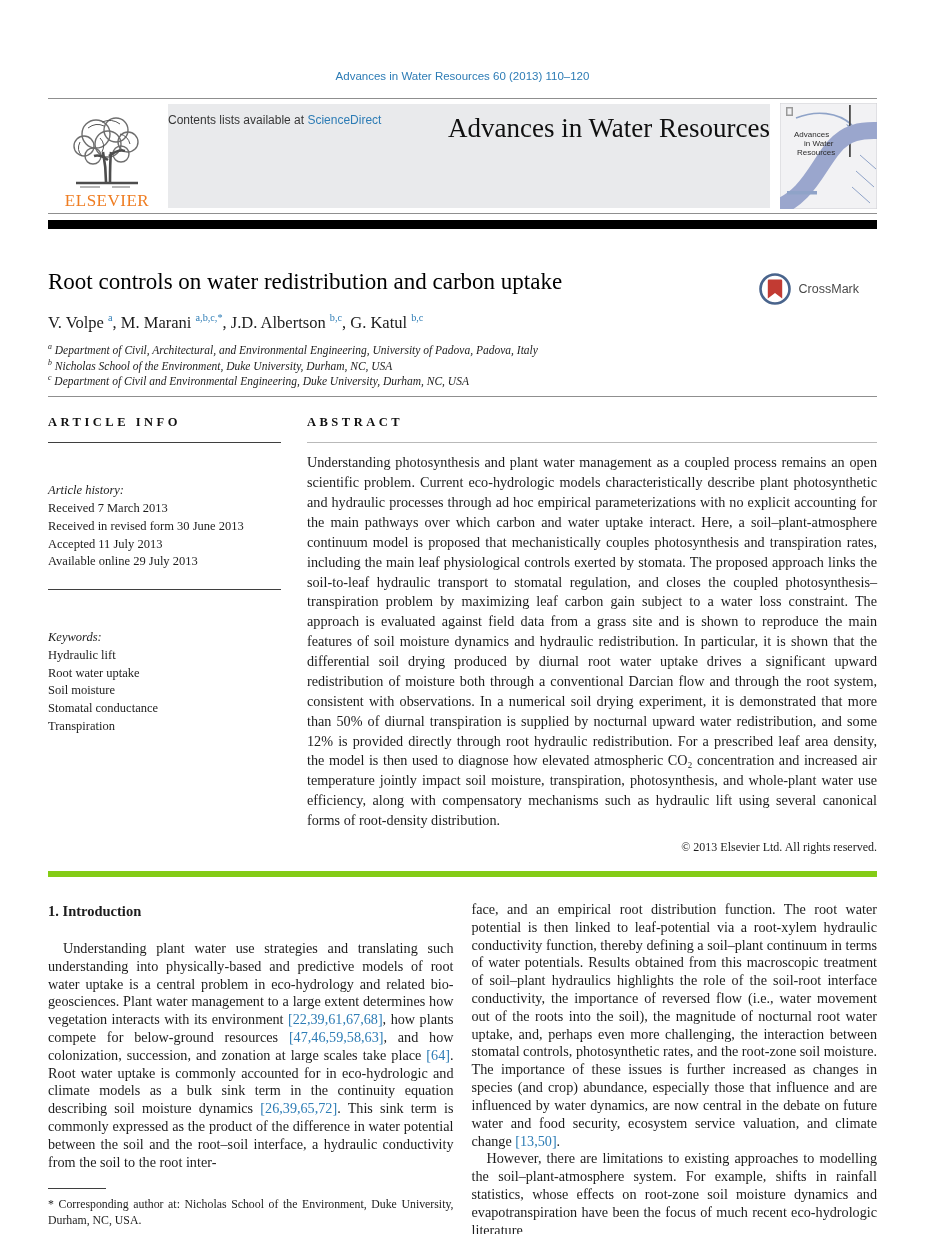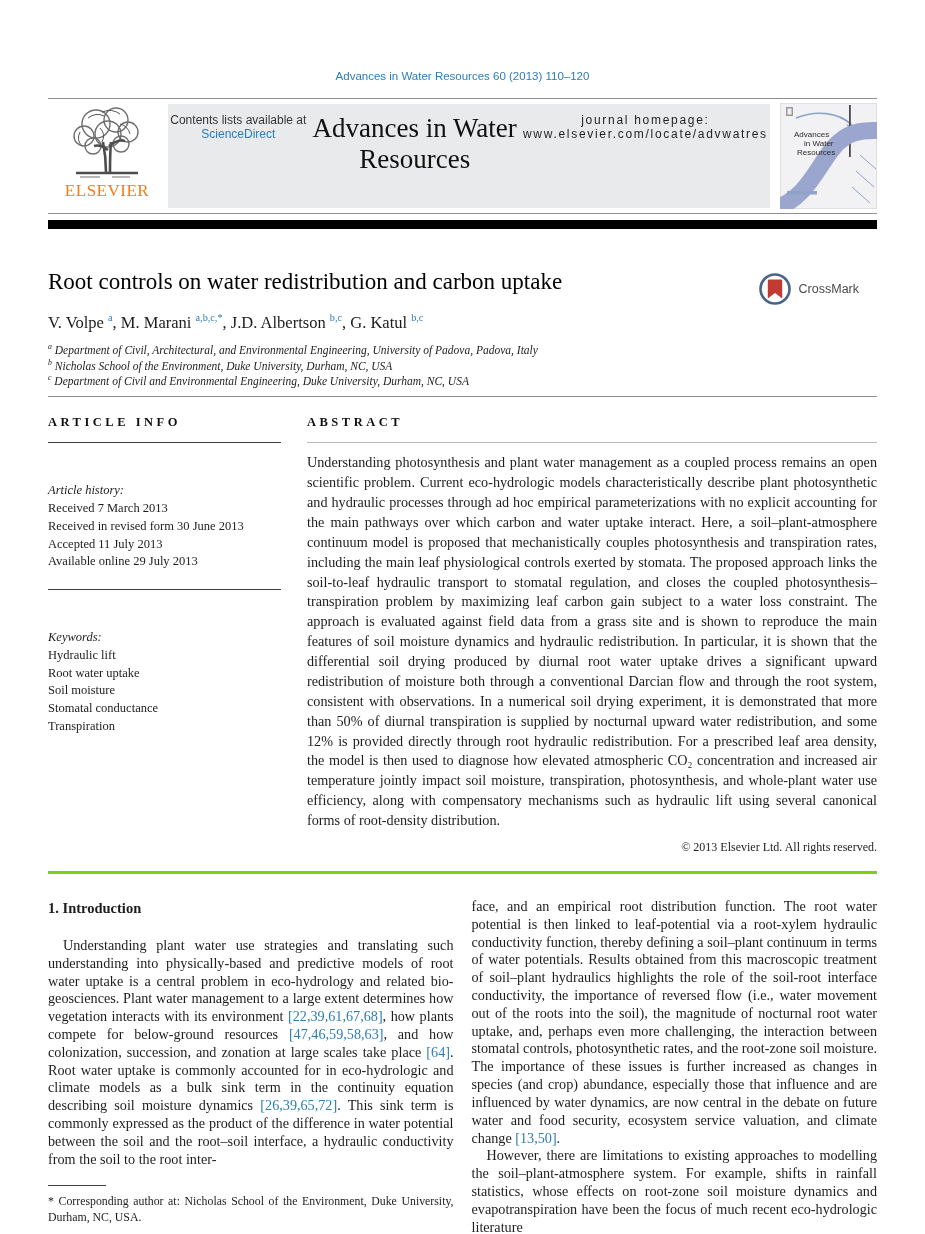--- a/index.html
+++ b/index.html
@@ -15,21 +15,21 @@
     font-family:"Liberation Sans",sans-serif;font-size:11.5px;color:#2d7cb5;
   }
 
   
   .masthead{
     margin-top:16px;border-top:1px solid #8f8f8f;border-bottom:1px solid #8f8f8f;
     display:flex;align-items:stretch;height:114px;
   }
   .logo-block{
     width:118px;display:flex;flex-direction:column;align-items:center;
-    padding:3px 0 2px;background:#fff;
+    justify-content:flex-end;padding:3px 0 2px;background:#fff;
   }
   .elsevier-word{
     font-family:"Liberation Serif",serif;font-size:17px;letter-spacing:.5px;
     color:#ef7d22;margin-top:1px;
   }
   .banner{
     flex:1;background:#e9eaec;margin:5px 10px 5px 2px;text-align:center;
     display:flex;justify-content:space-between;padding:9px 0 11px;
   }
   .contents-line{font-family:"Liberation Sans",sans-serif;font-size:12px;color:#363636;}
@@ -49,21 +49,21 @@
   .crossmark{
     position:absolute;right:18px;top:4px;display:flex;align-items:center;gap:6px;
   }
   .crossmark-label{font-family:"Liberation Sans",sans-serif;font-size:12.5px;color:#4a4a4a;}
   .authors{margin-top:15px;font-size:16.5px;}
   .affils{margin-top:10px;font-style:italic;font-size:11.5px;line-height:1.26;color:#222;}
   .affils p{margin:0;}
 
   
   .info-abs{
-    margin-top:8px;border-top:1px solid #8f8f8f;border-bottom:3px solid #84cc16;
+    margin-top:8px;border-top:1px solid #8f8f8f;border-bottom:6px solid #84cc16;
     padding:18px 0 16px;display:grid;grid-template-columns:233px 1fr;column-gap:26px;
   }
   .col-head{font-size:12.5px;font-weight:bold;letter-spacing:3.5px;color:#111;}
   .info-rule{border:none;border-top:1px solid #3f3f3f;margin:12px 0 8px;}
   .abs-rule{border:none;border-top:1px solid #b9b9b9;margin:12px 0 10px;}
   .info-text{font-size:12.5px;line-height:1.42;margin-top:39px;}
   .info-text p{margin:0;}
   .info-label{font-style:italic;}
   .keywords-block{margin-top:18px;}
   .abs-text{font-size:14.2px;line-height:1.40;text-align:justify;margin:0;}
@@ -113,21 +113,20 @@
         <path d="M14,75 h20 M46,75 h18" stroke="#6e6e6e" stroke-width="1.2"></path>
       </svg>
       <div class="elsevier-word">ELSEVIER</div>
     </div>
 
     <div class="banner">
       <div class="contents-line">
         <span>Contents lists available at </span><span class="sd">ScienceDirect</span>
       </div>
       <div class="journal-title">Advances in Water Resources</div>
-      <div class="homepage-line">journal homepage: www.elsevier.com/locate/advwatres</div>
     </div>
 
     <svg class="cover" viewBox="0 0 97 106">
       <rect x="0" y="0" width="97" height="106" fill="#f2f2f4" stroke="#cfcfd4" stroke-width="1"></rect>
       <rect x="6" y="4" width="7" height="9" fill="#9a9a9a"></rect>
       <rect x="7.5" y="5.5" width="4" height="6" fill="#f2f2f4"></rect>
       <path d="M16,15 C36,7 58,9 72,22" stroke="#8fa3c8" fill="none" stroke-width="1.6"></path>
       <path d="M74,24 l-8,-3 l4,6 z" fill="#8fa3c8"></path>
       <rect x="69" y="2" width="1.8" height="52" fill="#4a4a4a"></rect>
       <path d="M-8,106 C 26,98 38,62 54,44 C 66,30 80,26 104,28" stroke="#9aa6cd" stroke-width="17" fill="none"></path>

